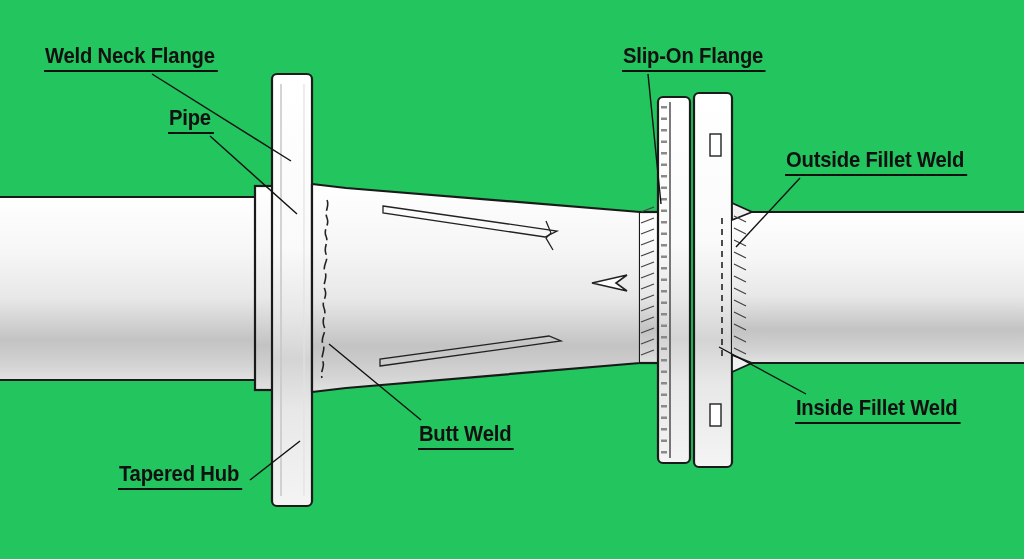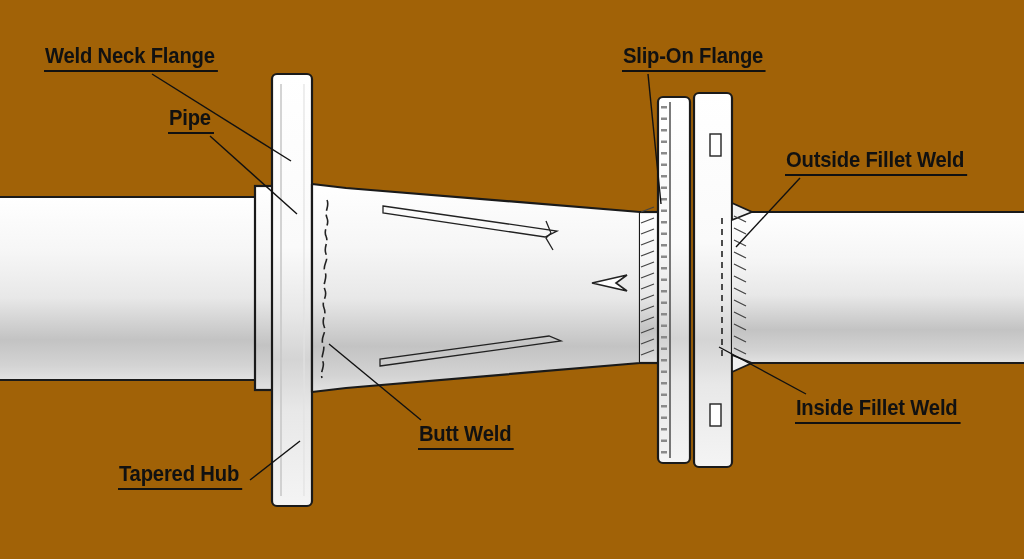--- a/index.html
+++ b/index.html
@@ -1,17 +1,17 @@
 <!DOCTYPE html>
 <html><head>
 <meta charset="utf-8">
 <style>
   * { margin:0; padding:0; box-sizing:border-box; }
   html,body { width:1024px; height:559px; background:#ffffff; font-family:"Liberation Sans", sans-serif; }
-  .stage { position:relative; width:1024px; height:559px; overflow:hidden; background:#a16207; }
+  .stage { position:relative; width:1024px; height:559px; overflow:hidden; background:#22c55e; }
   .stage svg { position:absolute; left:0; top:0; }
   .label {
     position:absolute;
     font-weight:700;
     font-size:22px;
     letter-spacing:-0.2px;
     color:#111;
     white-space:nowrap;
     line-height:1.05;
     padding:0 3px 3px 1px;

